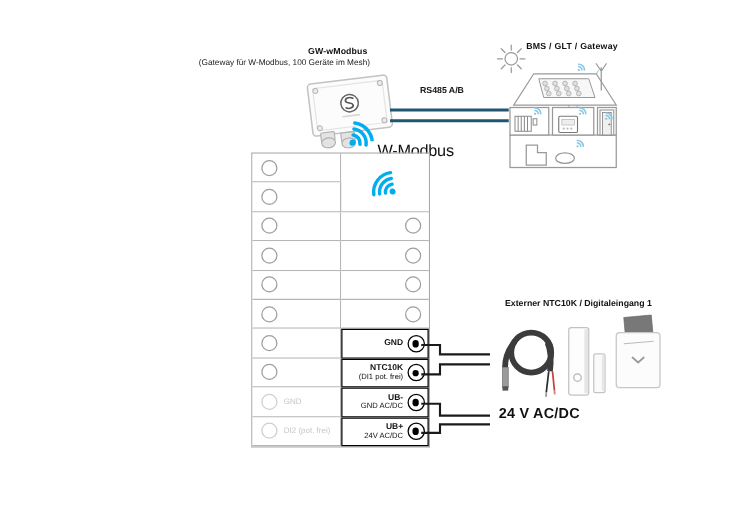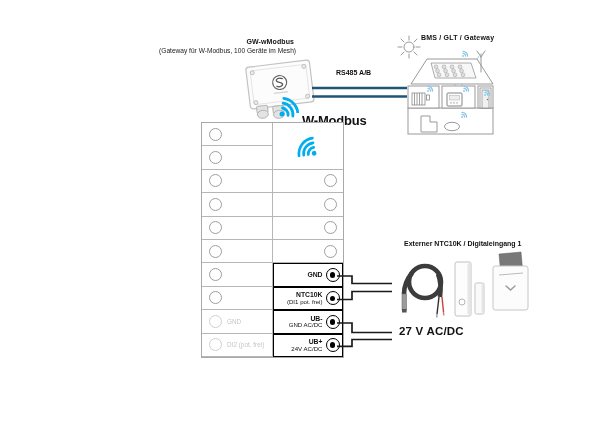--- a/index.html
+++ b/index.html
@@ -6,21 +6,21 @@
   .canvas{
     position:relative;width:600px;height:424px;background:#fff;overflow:hidden;
     font-family:"Liberation Sans", sans-serif;color:#111;
   }
   .abs{position:absolute;}
   
   .gw-title{right:306px;top:38px;font-size:7px;font-weight:bold;text-align:right;letter-spacing:.1px;}
   .gw-sub{right:304px;top:47px;font-size:6.6px;text-align:right;color:#222;}
   .rs485-label{left:336px;top:69px;font-size:7px;font-weight:bold;}
   .bms-label{left:421px;top:34px;font-size:7px;font-weight:bold;letter-spacing:.2px;}
-  .wmodbus-label{left:296px;top:113px;font-size:13px;font-weight:bold;background:#fff;padding:0 4px 1px 6px;letter-spacing:-.2px;}
+  .wmodbus-label{left:296px;top:113px;font-size:13px;font-weight:normal;background:#fff;padding:0 4px 1px 6px;letter-spacing:-.2px;}
   .ext-label{left:404px;top:240px;font-size:7px;font-weight:bold;}
   .power-label{left:399px;top:325px;font-size:11.5px;font-weight:bold;letter-spacing:.2px;}
   
   .term-table{
     left:201px;top:122px;width:141px;height:234px;
     border:1px solid #a9a9a9;
     display:grid;grid-template-columns:71px 70px;grid-template-rows:repeat(10,23.4px);
   }
   .cell{box-sizing:border-box;display:flex;align-items:center;background:#fff;}
   .cl{border-right:1px solid #b6b6b6;border-bottom:1px solid #b6b6b6;padding-left:7px;gap:5px;}
@@ -300,21 +300,21 @@
       <rect x="86.5" y="34.5" width="2" height="28" fill="#e6e6e6"></rect>
     </g>
     <g>
       <polygon points="104,4 126,2 128,24 106,26" fill="#787878" stroke="#5f5f5f" stroke-width="0.5"></polygon>
       <rect x="98" y="16" width="35" height="44" rx="2.5" fill="#fcfcfc" stroke="#c6c6c6" stroke-width="1"></rect>
       <path d="M104 25 L128 23" stroke="#bbb" stroke-width="1" fill="none"></path>
       <polyline points="111,36 115.5,40 120,36" fill="none" stroke="#9a9a9a" stroke-width="1.4" stroke-linecap="round"></polyline>
     </g>
   </svg>
 
-  <div class="abs power-label">27 V AC/DC</div>
+  <div class="abs power-label">24 V AC/DC</div>
 
   <svg class="abs overlay" width="600" height="424" viewBox="0 0 600 424">
     <g stroke="#1f5673" stroke-width="2.4" fill="none">
       <path d="M312 88 H407"></path>
       <path d="M312 96.5 H407"></path>
     </g>
     <g stroke="#1a1a1a" stroke-width="1.7" fill="none">
       <path d="M337 276 H352 V283.5 H392"></path>
       <path d="M337 299.5 H352 V291.5 H392"></path>
       <path d="M337 323 H352 V332.5 H392"></path>

